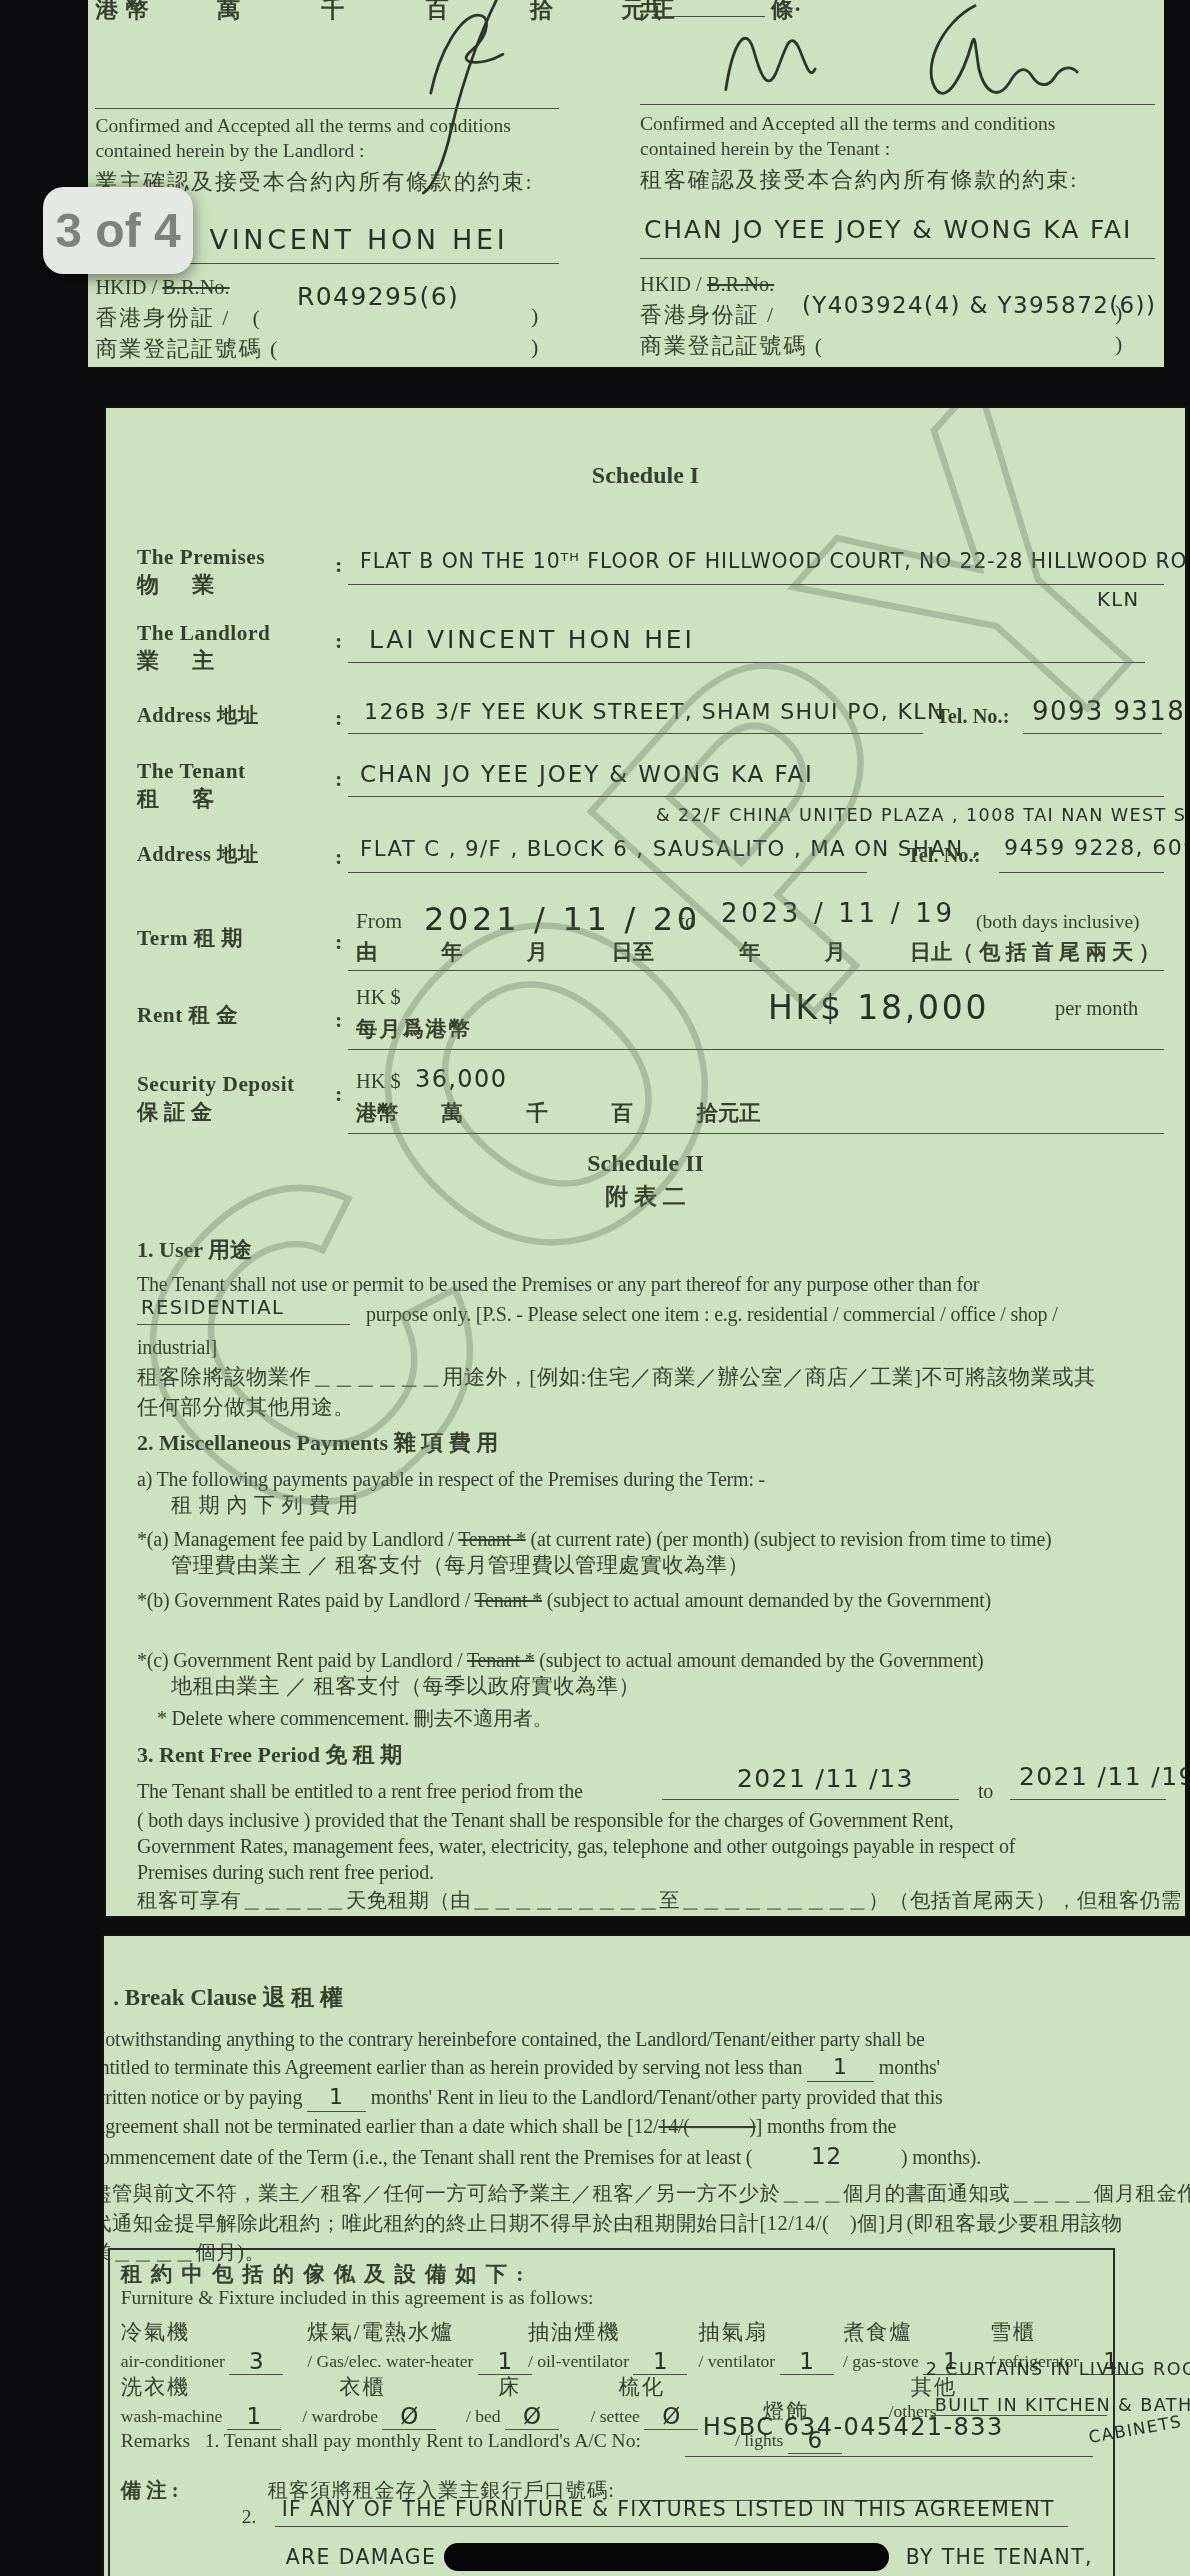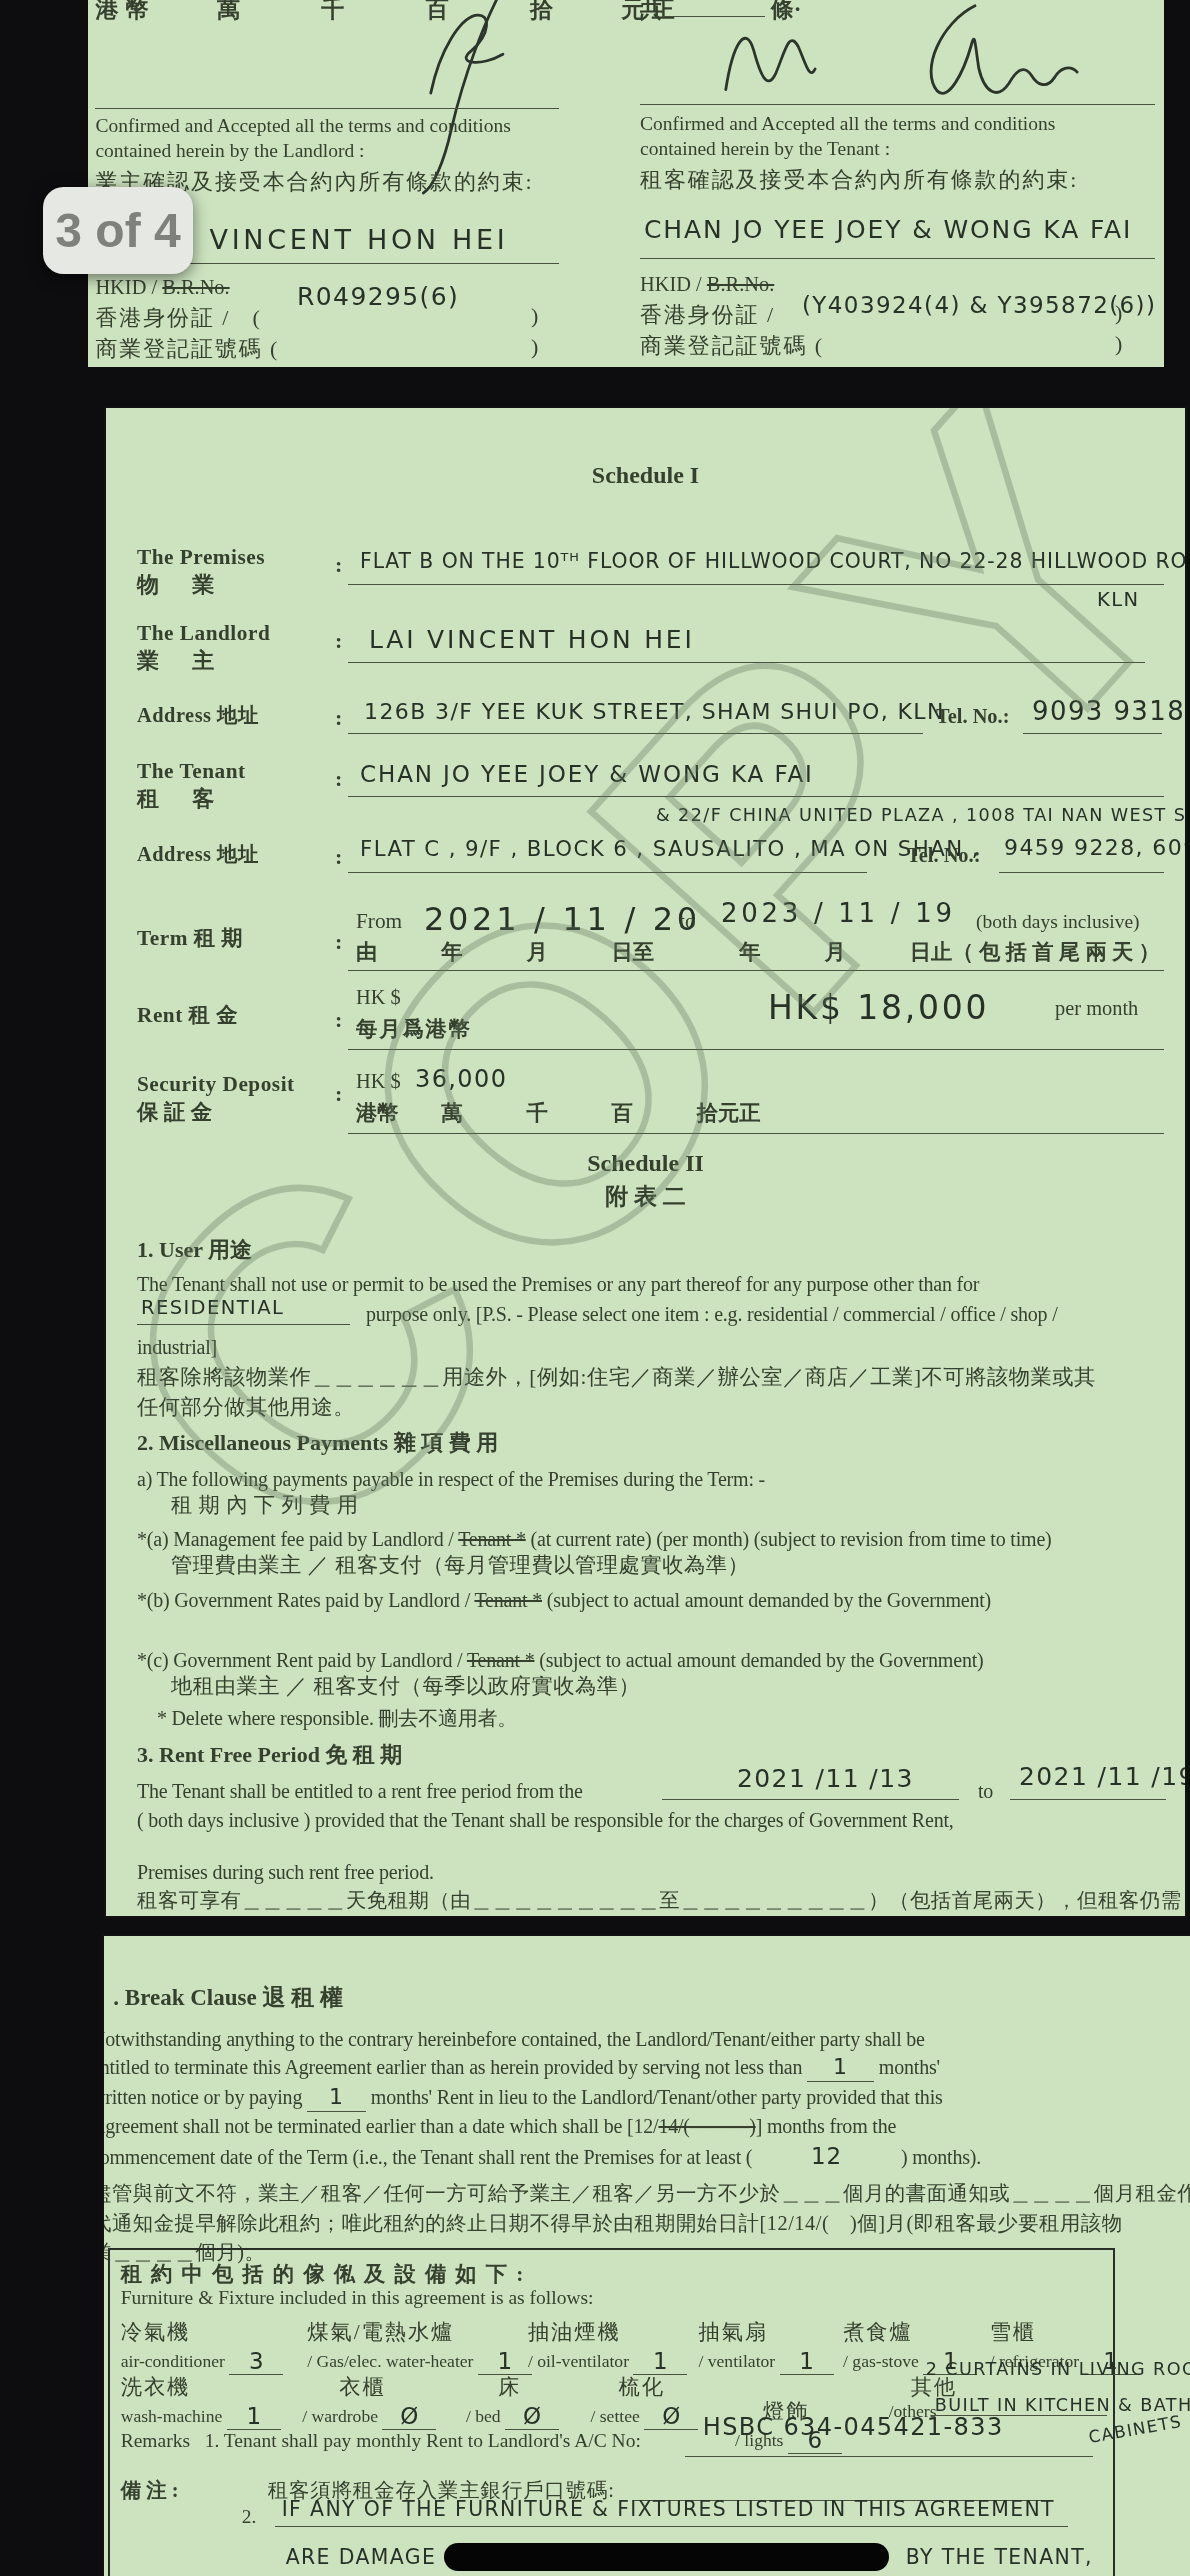--- a/index.html
+++ b/index.html
@@ -219,30 +219,31 @@
 
     <div class="abs t para nw" style="left:31px;top:1178px;">
       <span>*(b)  Government Rates paid by  Landlord /</span> <span class="strike">Tenant *</span> <span>(subject to  actual amount demanded by the Government)</span>
     </div>
 
     <div class="abs t zhp nw" style="left:65px;top:1264px;">地租由業主 ／ 租客支付（每季以政府實收為準）</div>
     <div class="abs t para nw" style="left:31px;top:1238px;">
       <span>*(c)  Government Rent paid  by Landlord  /</span> <span class="strike">Tenant *</span> <span>(subject to  actual amount demanded  by the Government)</span>
     </div>
 
-    <div class="abs t para nw" style="left:51px;top:1296px;">*    Delete where  responsible. 刪去不適用者。</div>
+    <div class="abs t para nw" style="left:51px;top:1296px;">*    Delete where  commencement. 刪去不適用者。</div>
 
     <div class="abs t b nw" style="left:31px;top:1332px;font-size:22px;">3.   Rent Free Period  免 租 期</div>
     <div class="abs t para nw" style="left:31px;top:1369px;">The Tenant shall be entitled to a rent free period from the</div>
     <div class="abs h" style="left:631px;top:1356px;font-size:25px;">2021 /11 /13</div>
     <i class="ln" style="left:556px;top:1391px;width:297px;"></i>
     <div class="abs t para nw" style="left:872px;top:1369px;">to</div>
     <div class="abs h" style="left:913px;top:1354px;font-size:25px;">2021 /11 /19</div>
     <i class="ln" style="left:904px;top:1391px;width:156px;"></i>
     <div class="abs t para nw" style="left:31px;top:1398px;">( both days inclusive )  provided  that  the Tenant shall  be  responsible  for  the  charges  of  Government  Rent,</div>
+    <div class="abs t para nw" style="left:31px;top:1424px;">Government Rates, management fees, water, electricity, gas, telephone and other outgoings payable in respect of</div>
     <div class="abs t para nw" style="left:31px;top:1450px;">Premises during such rent free period.</div>
     <div class="abs t zhp nw" style="left:31px;top:1478px;font-size:20.4px;">租客可享有＿＿＿＿＿天免租期（由＿＿＿＿＿＿＿＿＿至＿＿＿＿＿＿＿＿＿）（包括首尾兩天），但租客仍需</div>
     <div class="abs t zhp nw" style="left:31px;top:1480px;margin-top:26px;font-size:20.4px;">負責繳付免租期內一切地租、差餉、管理費、水、電、煤氣及電話費用及其他一切雜費支出。</div>
   </div>
 
   <div class="page" style="left:102px;top:1934px;width:1086px;height:642px;border-top:2.8px solid #121212;border-left:2.8px solid #121212;">
 
     <div class="abs t b nw" style="left:9.3px;top:46px;font-size:23px;">.   Break Clause  退 租 權</div>
 
     <div class="abs t para nw" style="left:-13px;top:89px;">Notwithstanding anything to the contrary hereinbefore  contained,  the  Landlord/Tenant/either  party  shall  be</div>

